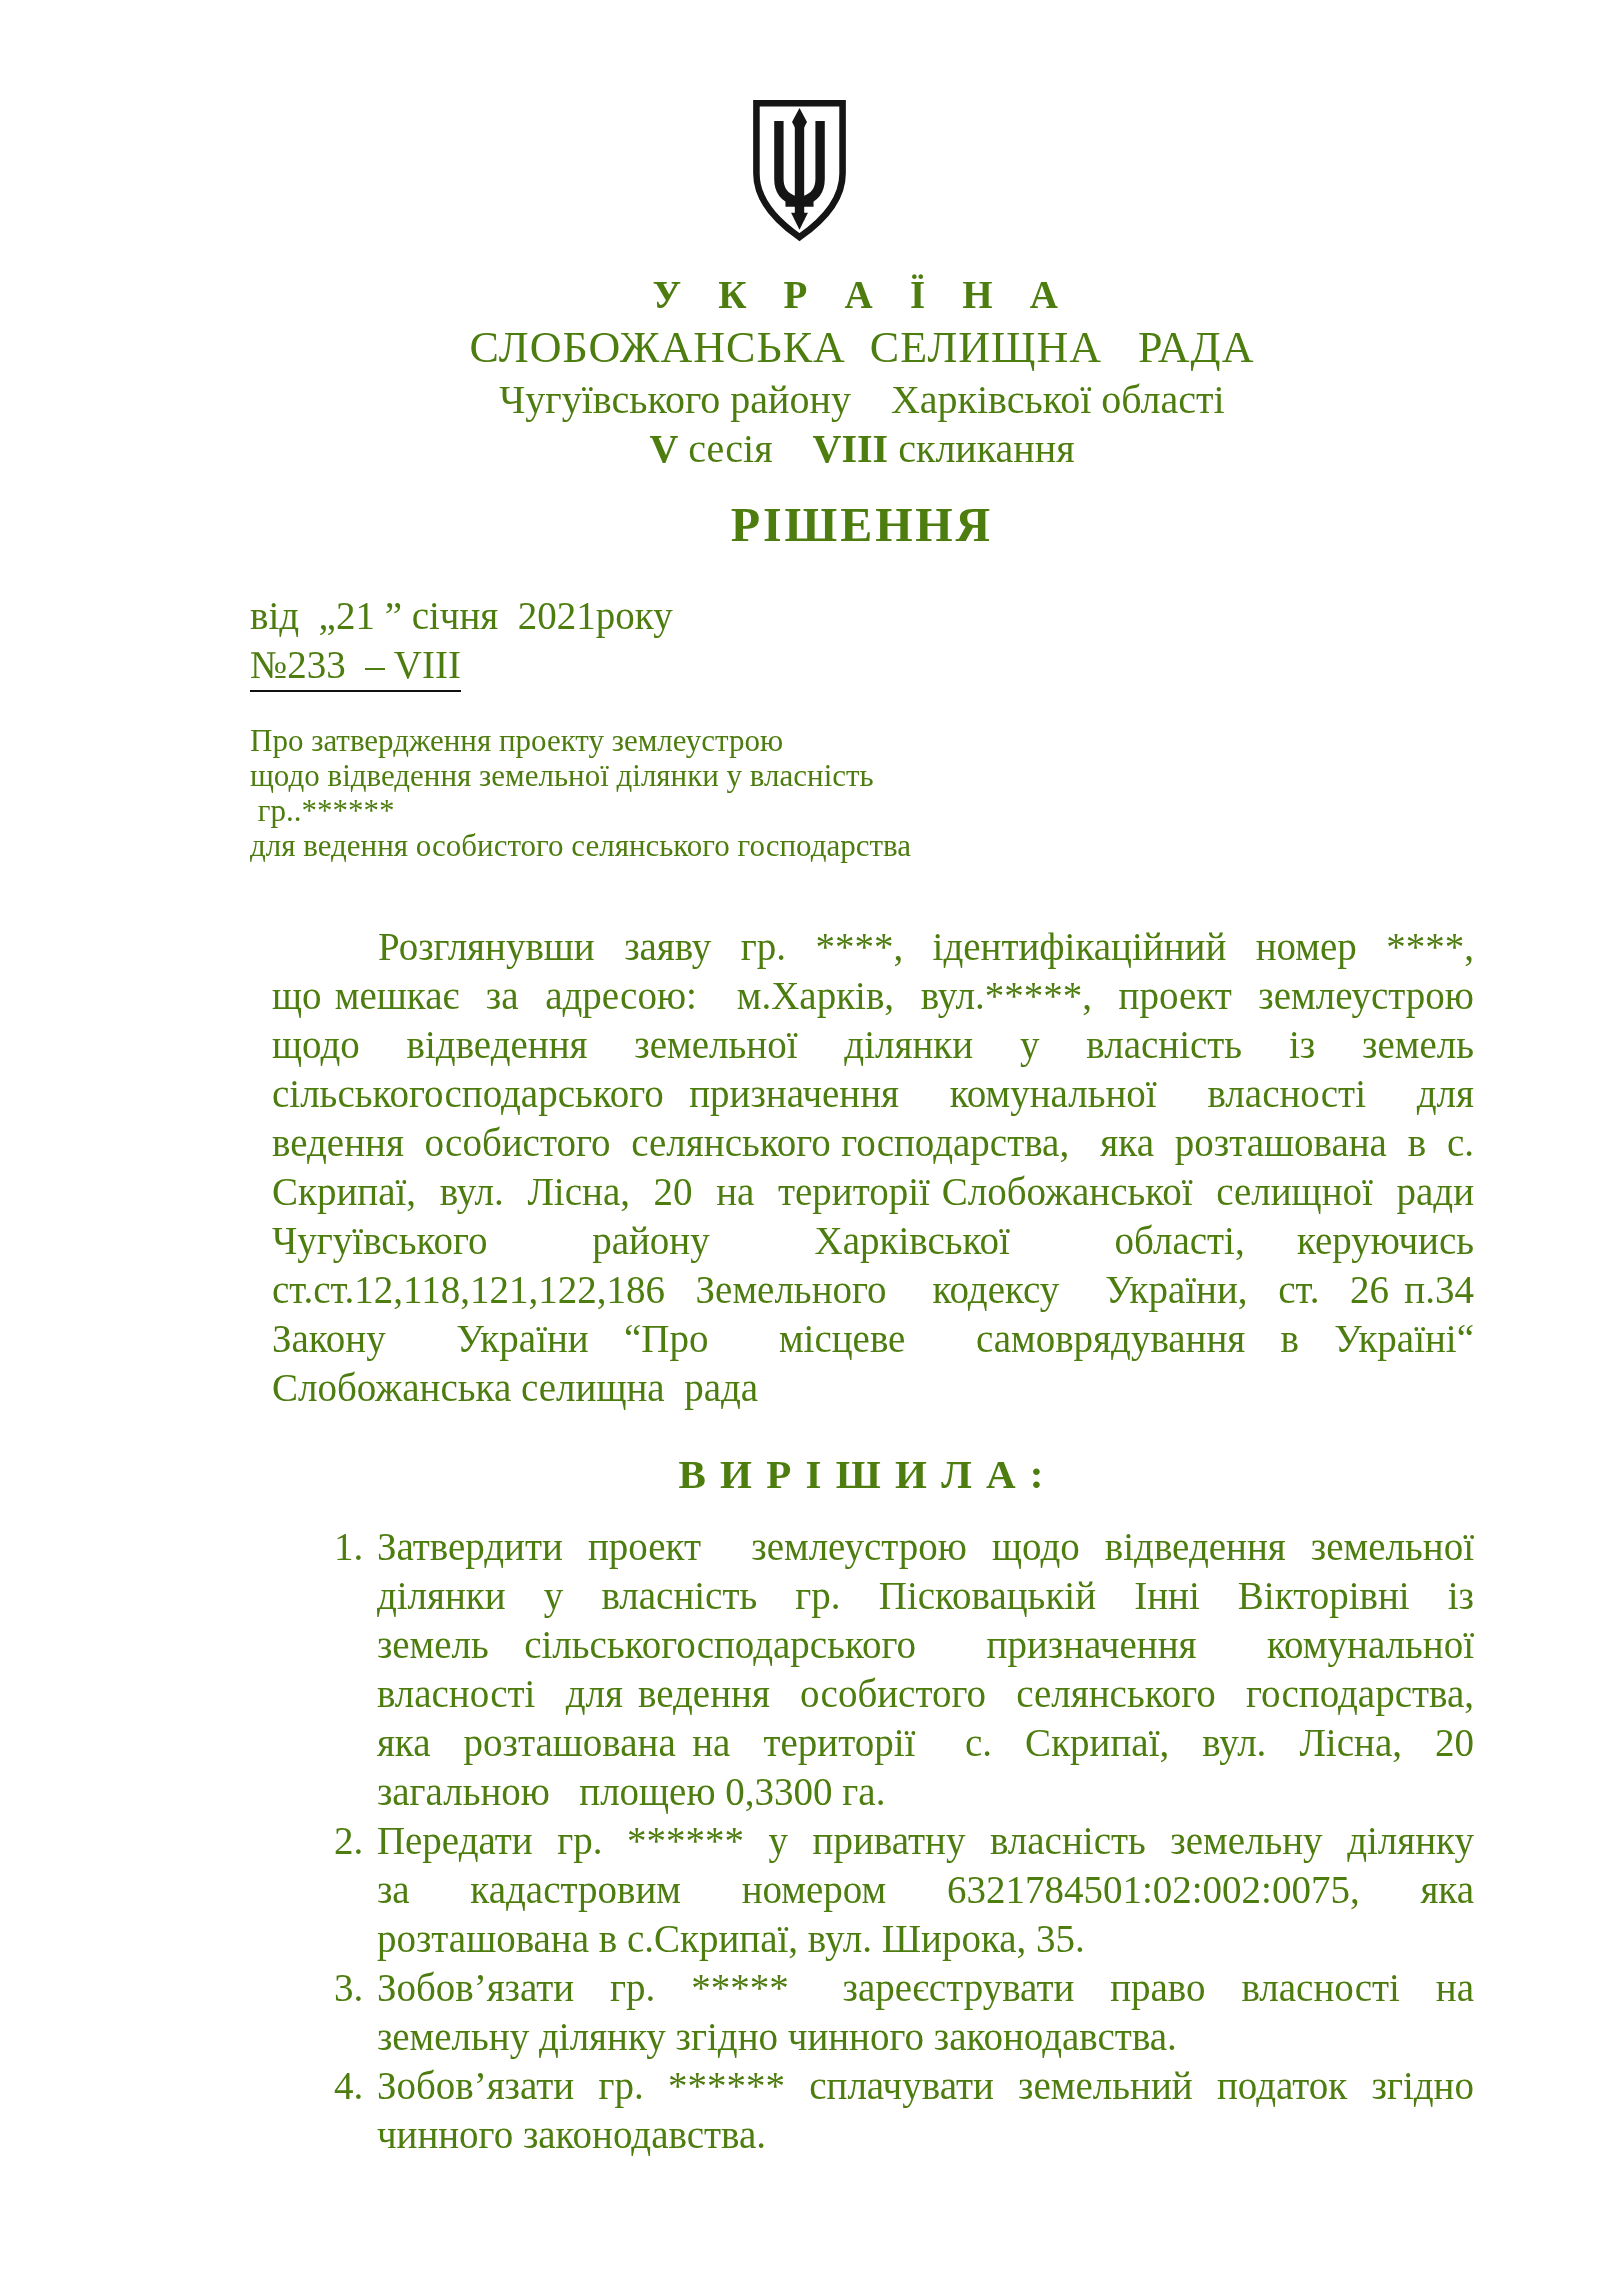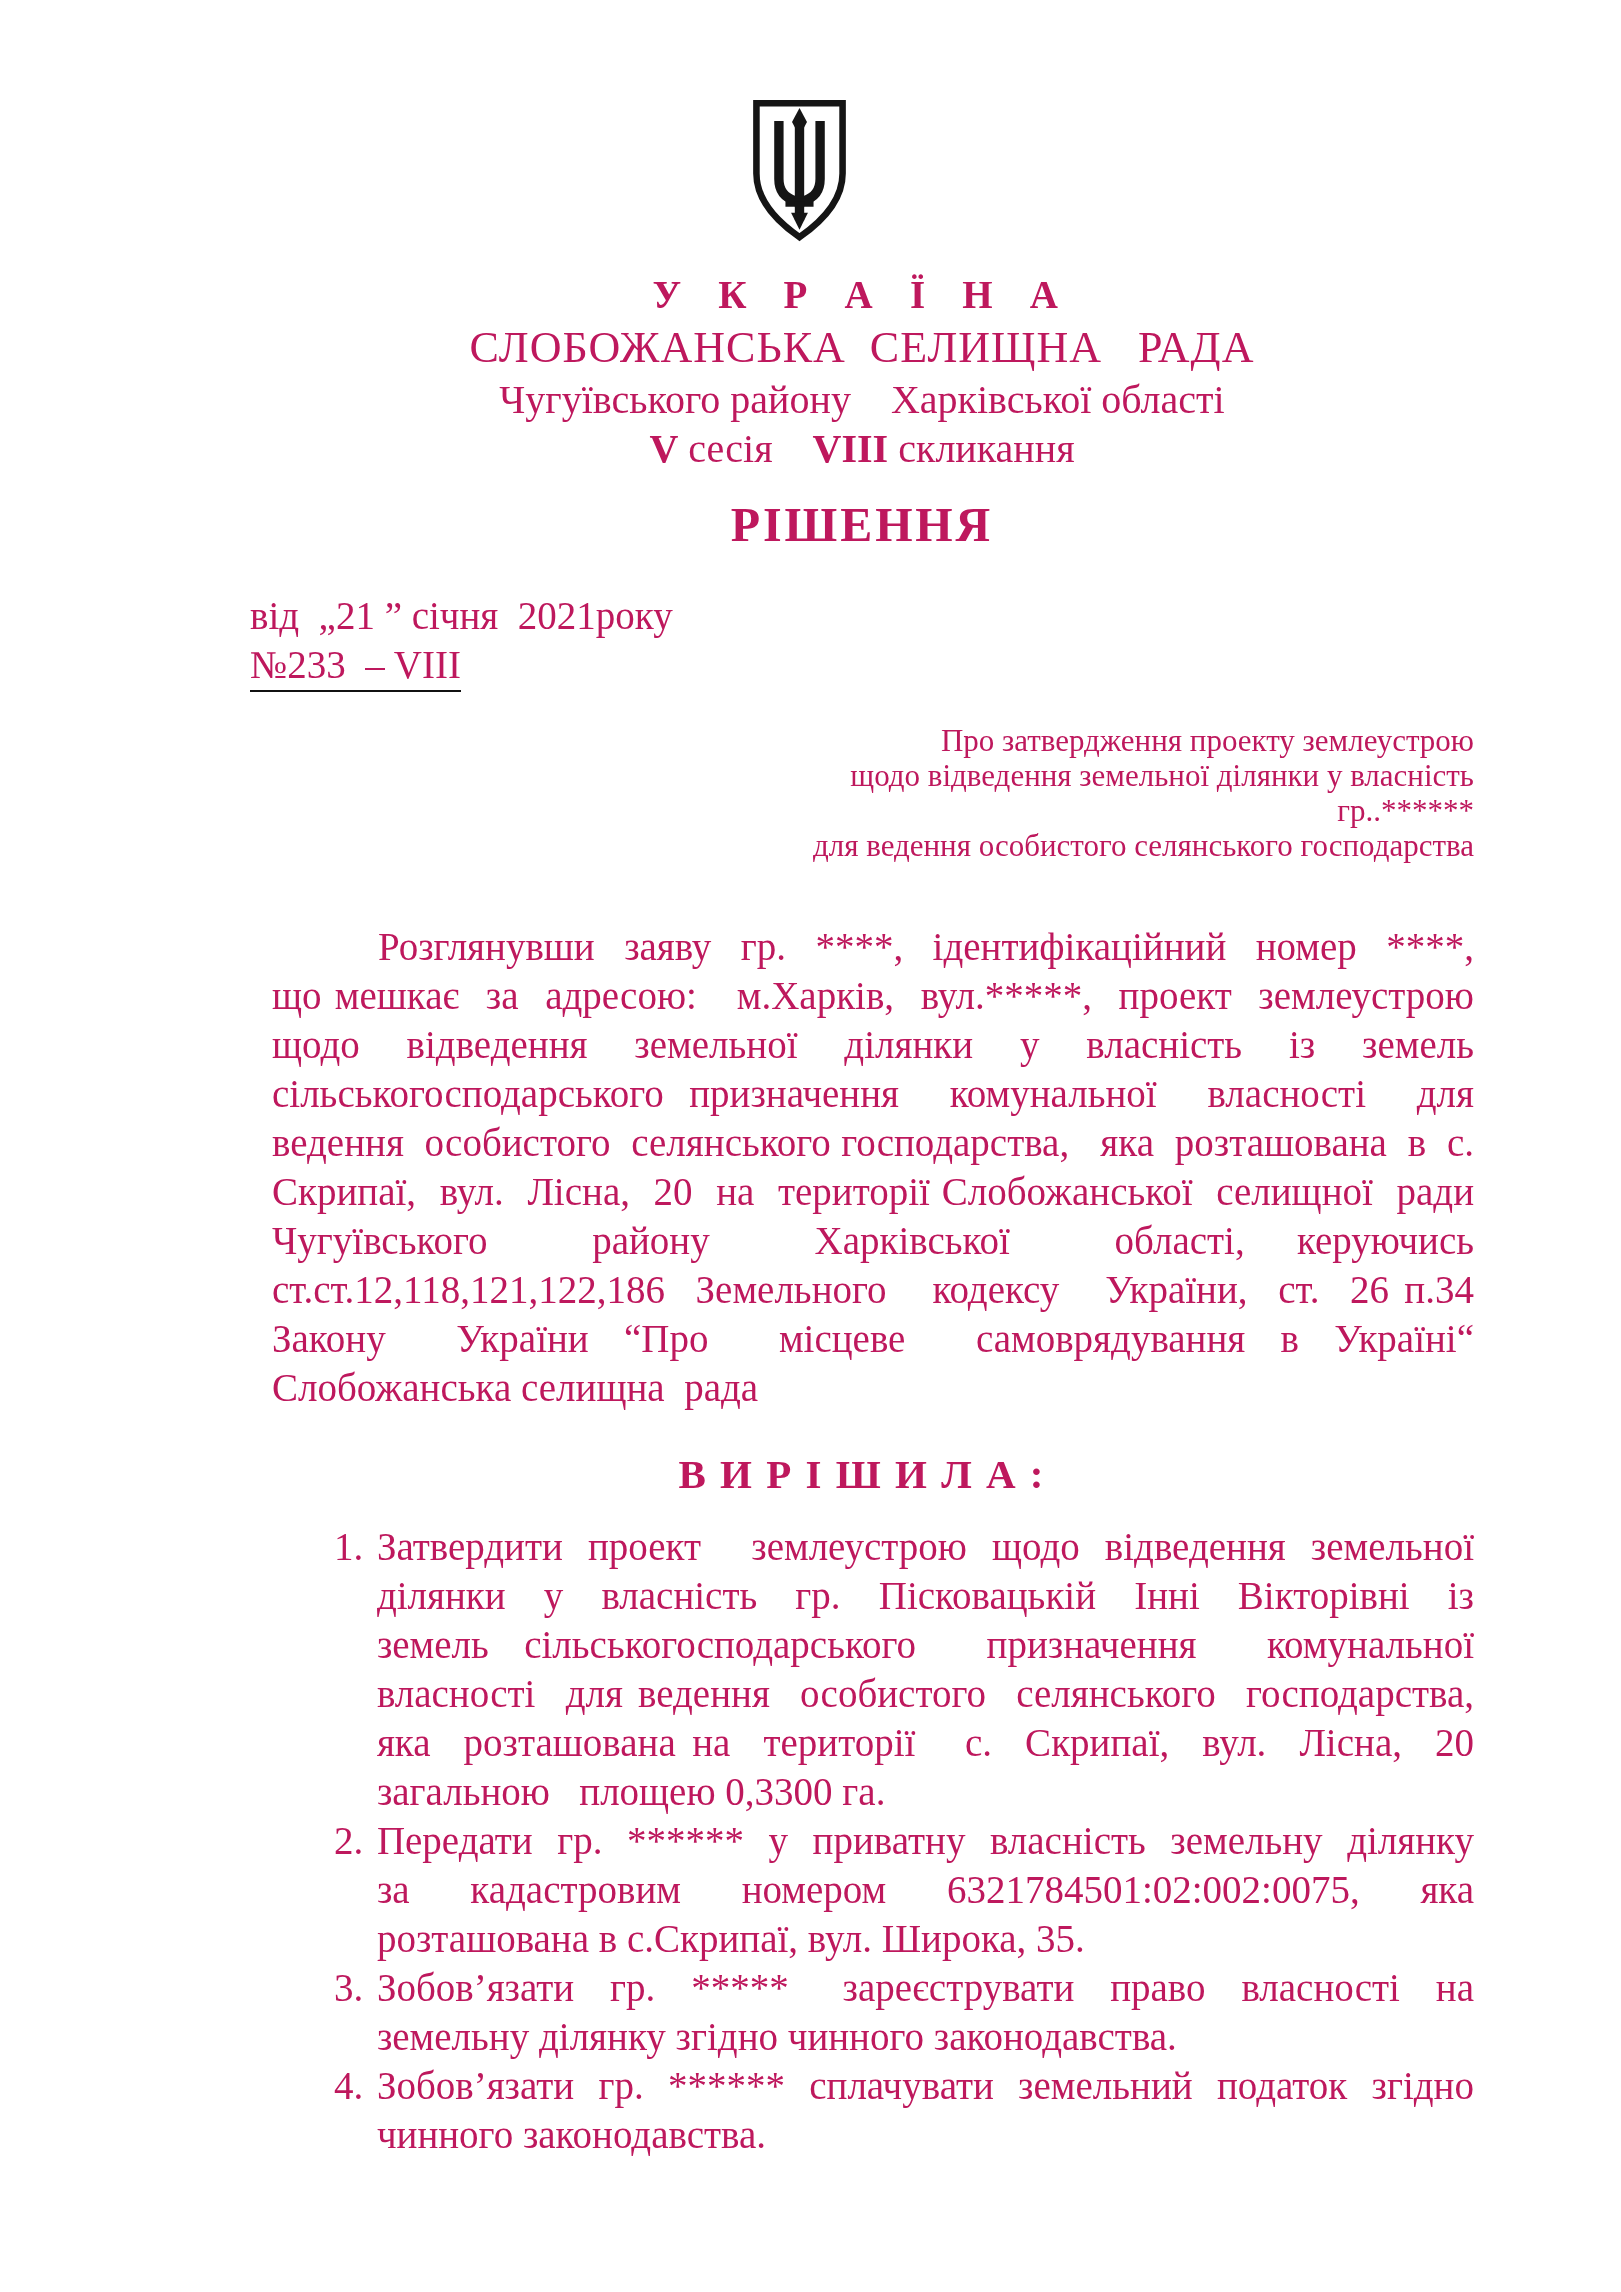--- a/index.html
+++ b/index.html
@@ -5,21 +5,21 @@
   html, body { margin: 0; padding: 0; background: #e8e8e8; }
   .page {
     position: relative;
     width: 1621px;
     height: 2293px;
     margin: 0 auto;
     background: #ffffff;
     box-sizing: border-box;
     padding: 96px 147px 0 250px;
     font-family: "Liberation Serif", "DejaVu Serif", serif;
-    color: #be185d;
+    color: #4d7c0f;
     overflow: hidden;
   }
   .header { text-align: center; }
   .emblem {
     display: block;
     margin: 0 auto;
     position: relative;
     left: -63px;
   }
   .country {
@@ -70,21 +70,20 @@
   .doc-number {
     margin-right: 98px;
     white-space: pre-wrap;
     border-bottom: 2.9px solid #111;
     padding-bottom: 1px;
   }
   .subject {
     margin-top: 31px;
     font-size: 31px;
     line-height: 35px;
-    text-align: right;
   }
   .subject .line { white-space: pre-wrap; }
   .body-par {
     margin-top: 59px;
     font-size: 39px;
     line-height: 49px;
     text-align: justify;
     text-indent: 106px;
     white-space: pre-wrap;
     margin-left: 22px;

